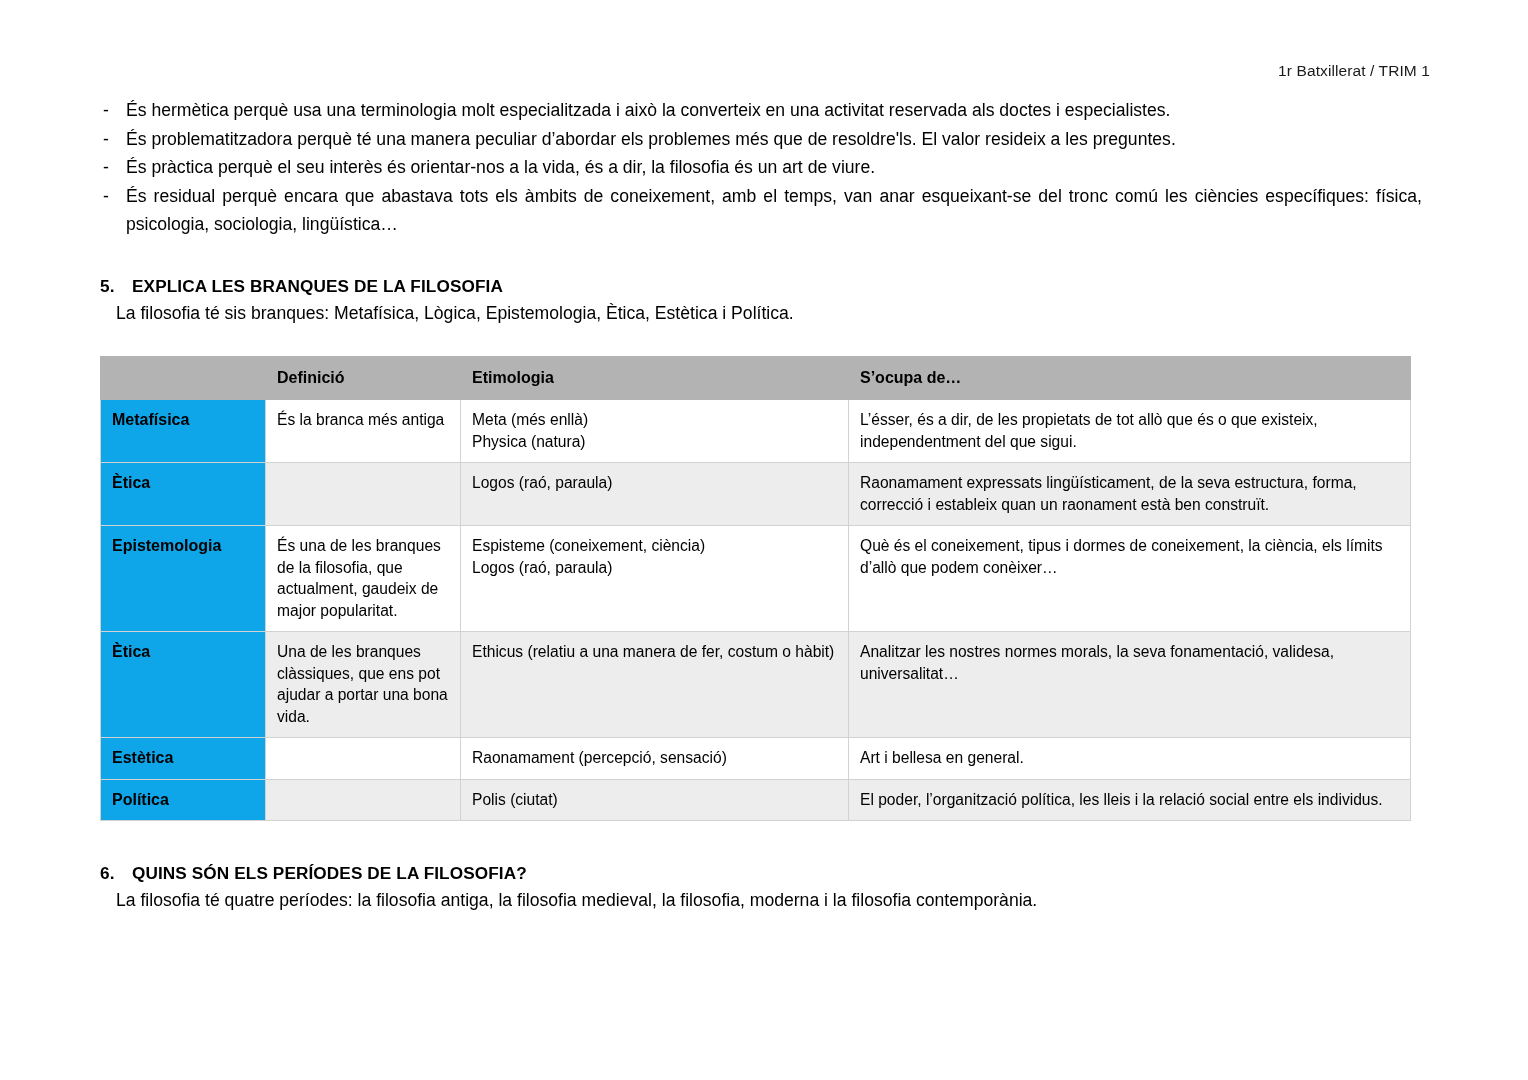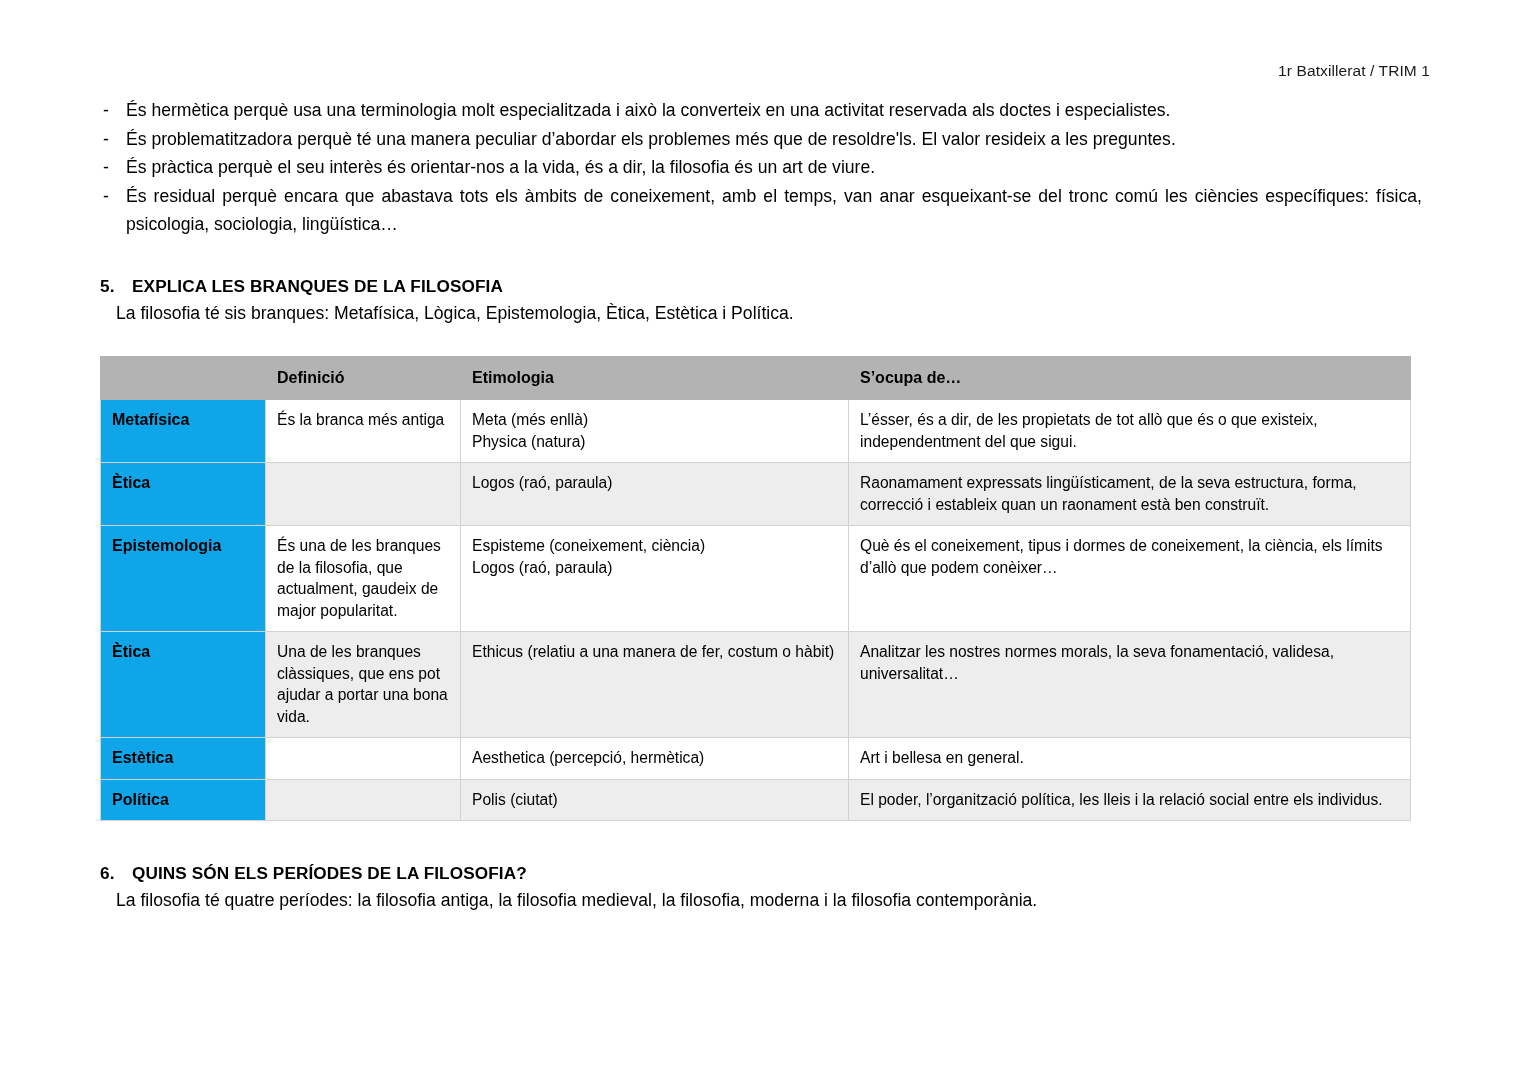--- a/index.html
+++ b/index.html
@@ -211,21 +211,21 @@
         </tr>
         <tr class="row-gray">
           <td class="rowname">Ètica</td>
           <td class="cell-def">Una de les branques clàssiques, que ens pot ajudar a portar una bona vida.</td>
           <td class="cell-etim multiline">Ethicus (relatiu a una manera de fer, costum o hàbit)</td>
           <td class="cell-occ">Analitzar les nostres normes morals, la seva fonamentació, validesa, universalitat…</td>
         </tr>
         <tr class="row-white">
           <td class="rowname">Estètica</td>
           <td class="cell-def"></td>
-          <td class="cell-etim multiline">Aesthetica (percepció, hermètica)</td>
+          <td class="cell-etim multiline">Raonamament (percepció, sensació)</td>
           <td class="cell-occ">Art i bellesa en general.</td>
         </tr>
         <tr class="row-gray">
           <td class="rowname">Política</td>
           <td class="cell-def"></td>
           <td class="cell-etim multiline">Polis (ciutat)</td>
           <td class="cell-occ">El poder, l’organització política, les lleis i la relació social entre els individus.</td>
         </tr>
       </tbody>
     </table>

